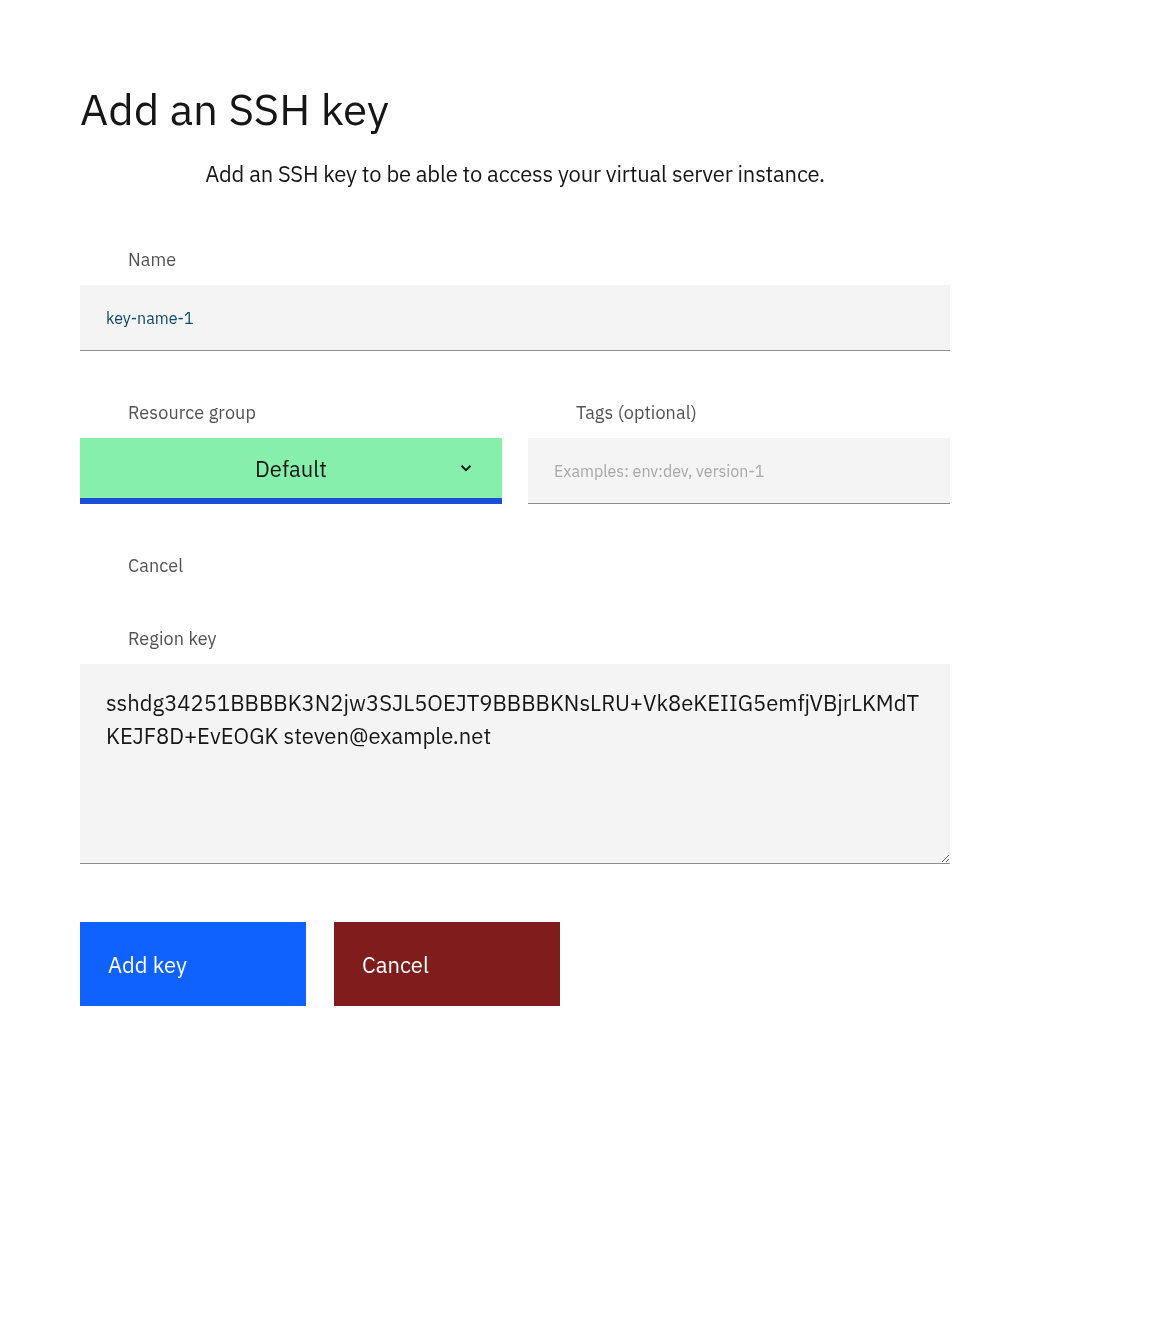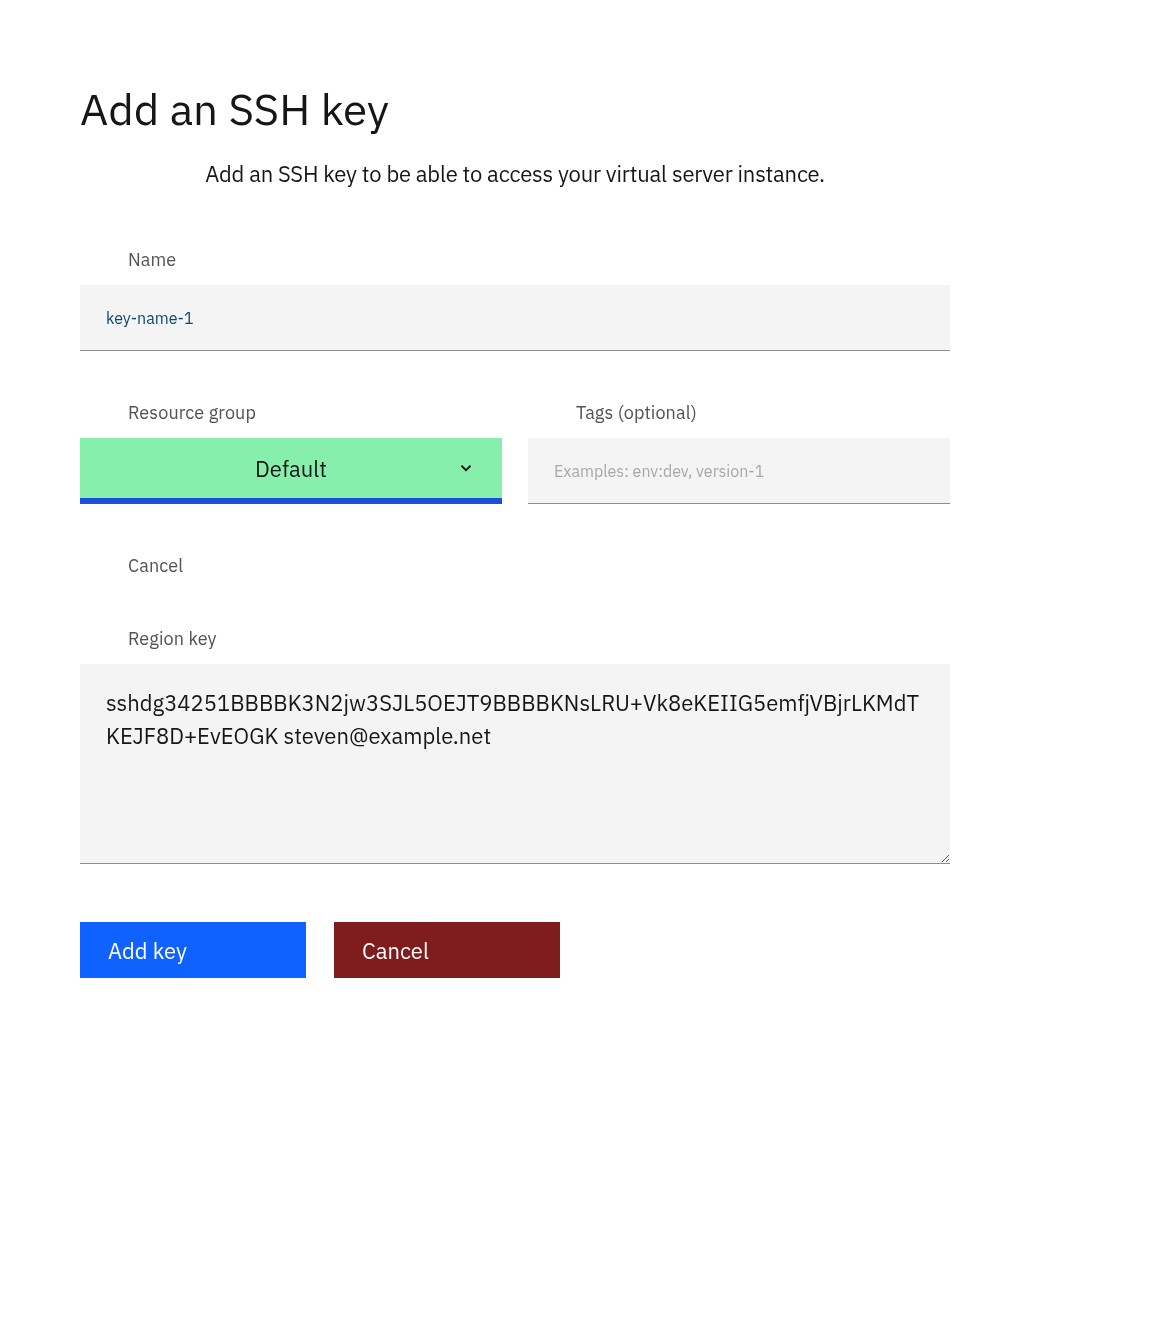--- a/index.html
+++ b/index.html
@@ -106,21 +106,21 @@
     line-height: 1.5;
     word-break: break-all;
   }
   .button-row {
     display: flex;
     gap: 28px;
     margin-top: 54px;
   }
   .btn {
     min-width: 226px;
-    height: 56px;
+    height: 84px;
     border: none;
     font-size: 22px;
     font-family: inherit;
     text-align: left;
     padding: 0 28px;
     cursor: pointer;
     display: flex;
     align-items: center;
   }
   .btn-primary {

